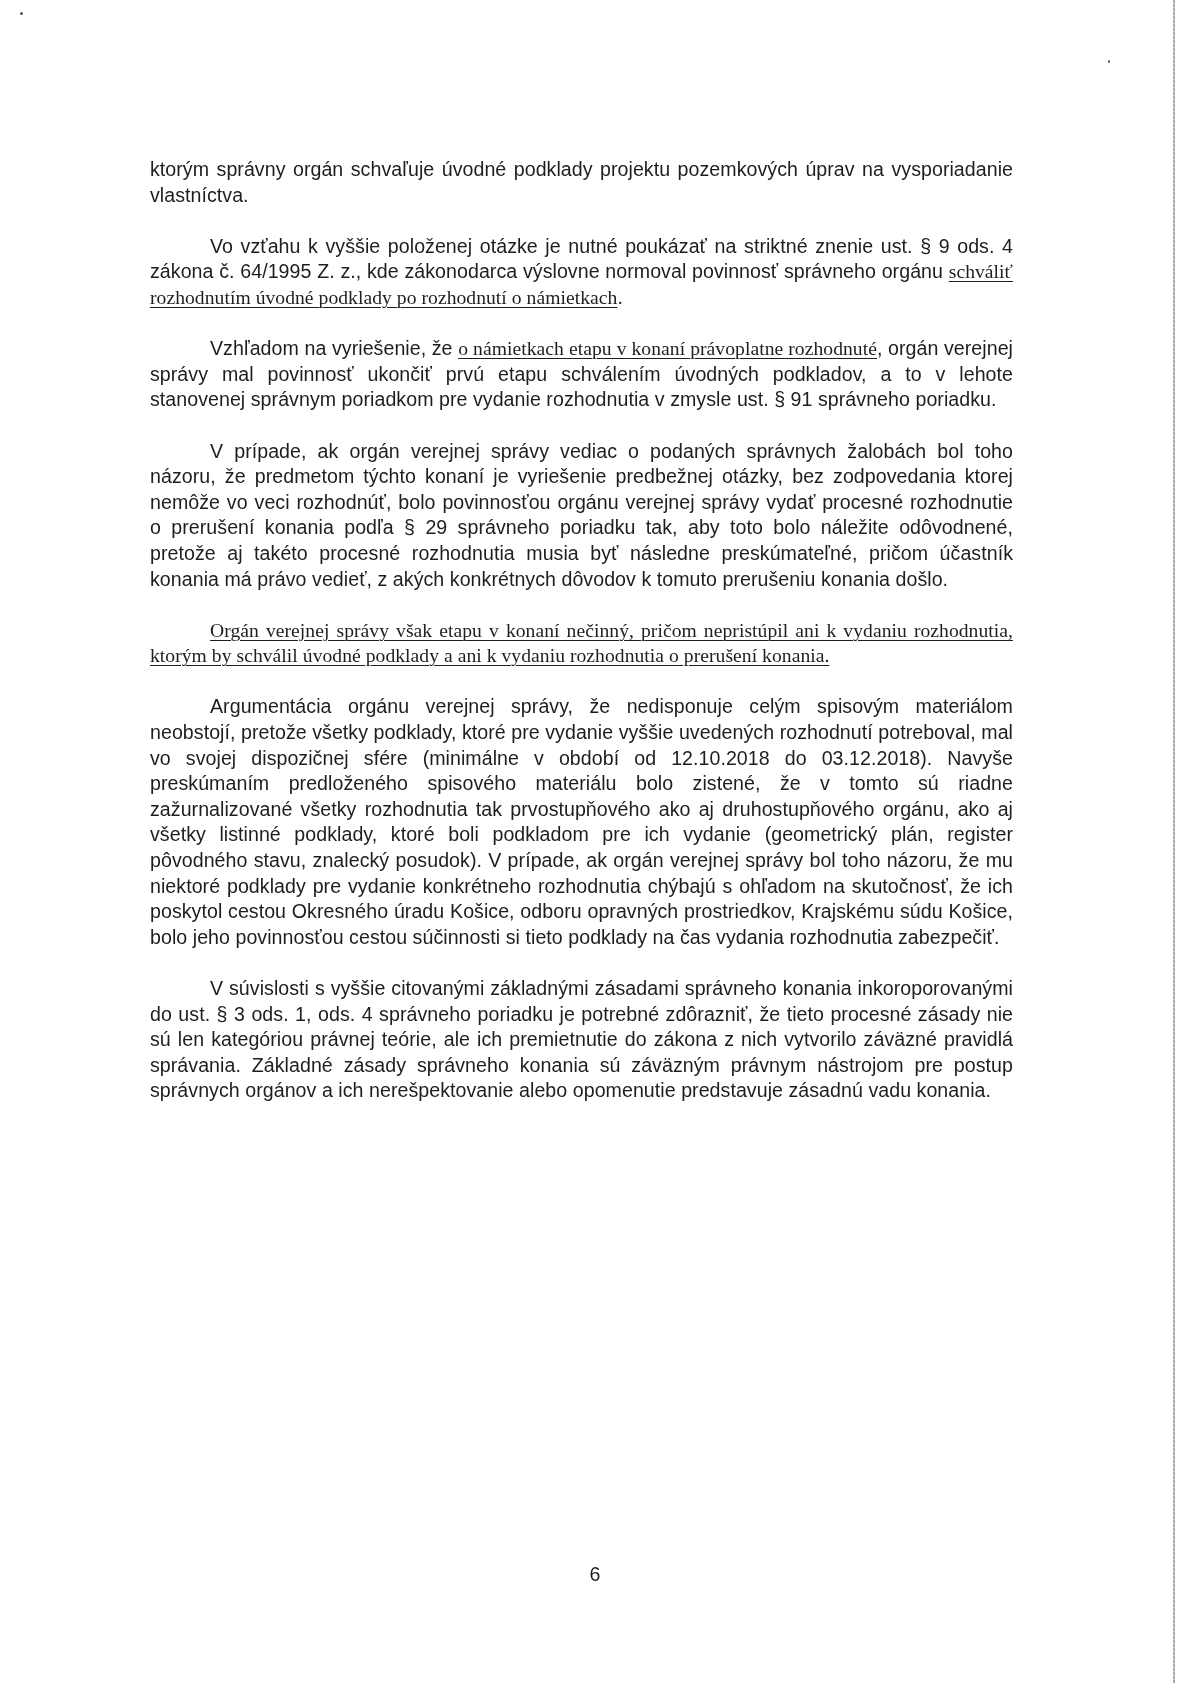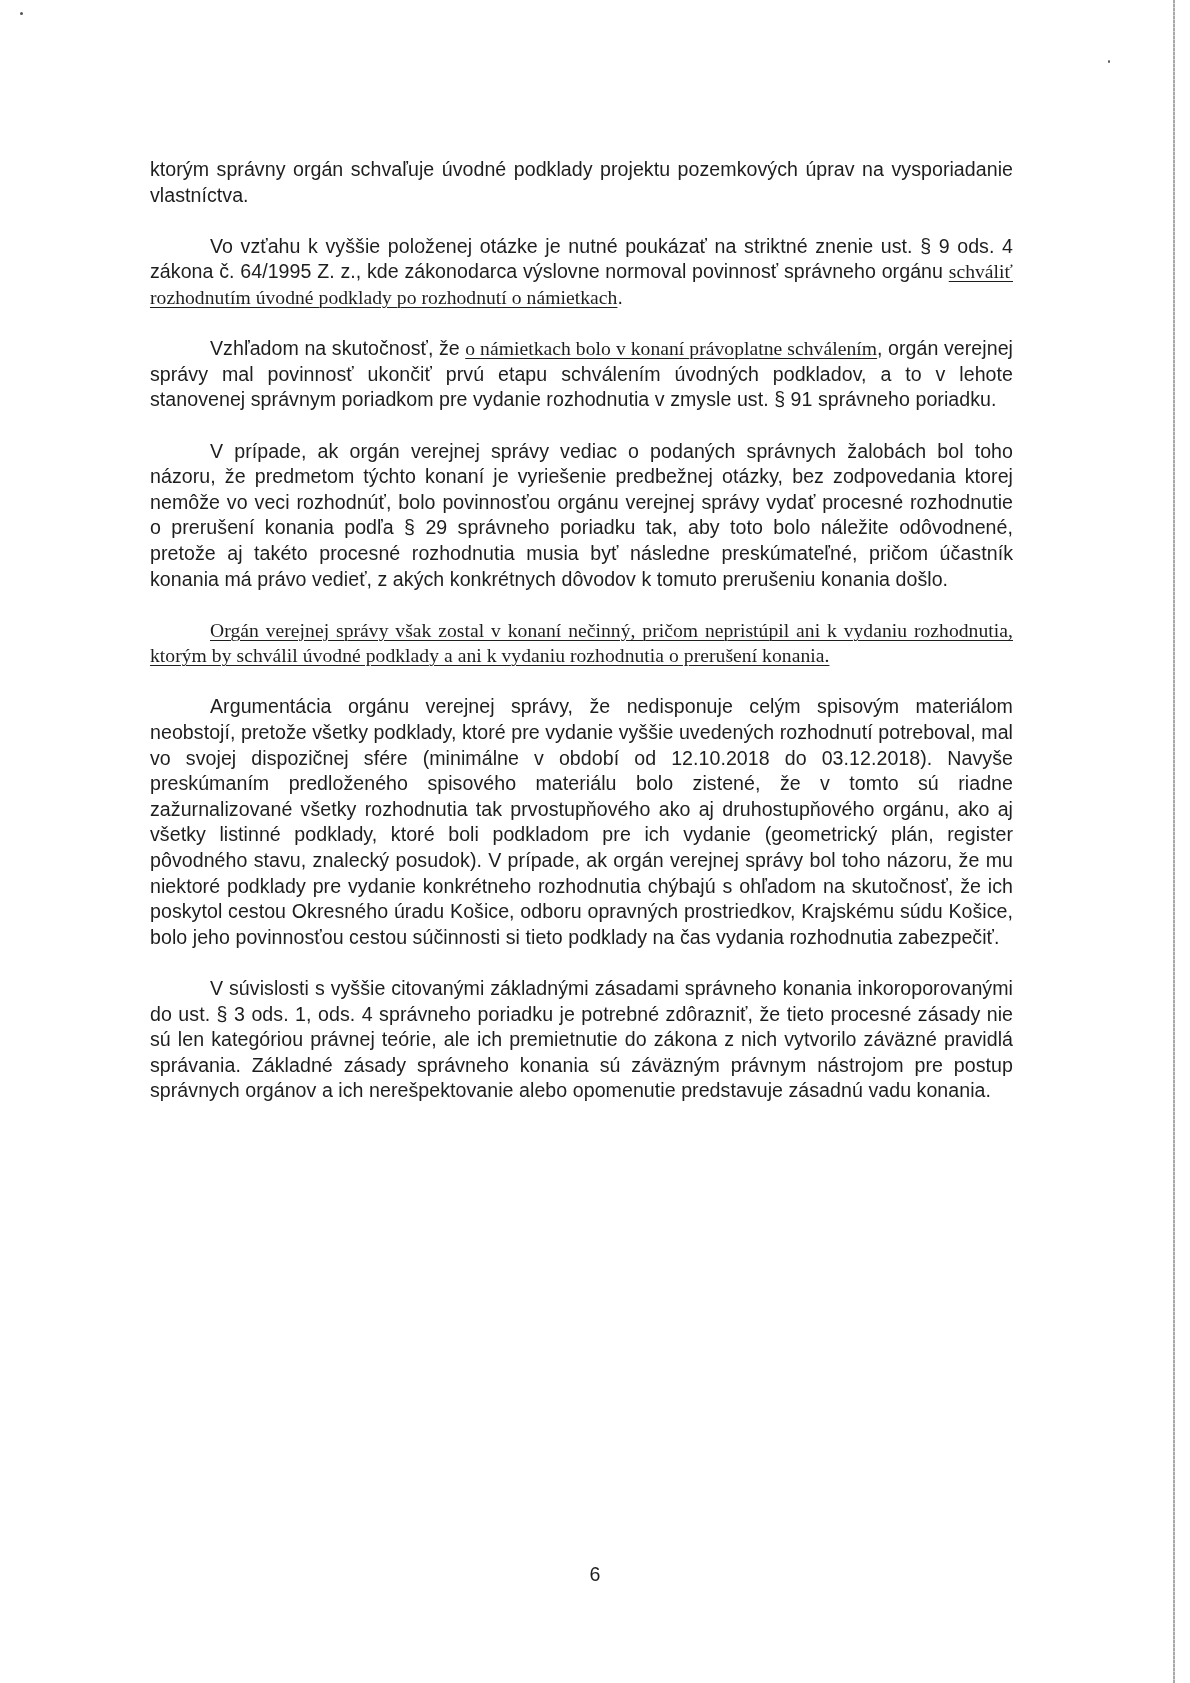--- a/index.html
+++ b/index.html
@@ -81,29 +81,29 @@
     <p class="para">
       <span>ktorým správny orgán schvaľuje úvodné podklady projektu pozemkových úprav na vysporiadanie vlastníctva.</span>
     </p>
 
 
     <p class="para indent">
       <span>Vo vzťahu k vyššie položenej otázke je nutné poukázať na striktné znenie ust. § 9 ods. 4 zákona č. 64/1995 Z. z., kde zákonodarca výslovne normoval povinnosť správneho orgánu </span><u>schváliť rozhodnutím úvodné podklady po rozhodnutí o námietkach</u><span>.</span>
     </p>
 
     <p class="para indent">
-      <span>Vzhľadom na skutočnosť, že </span><u>o námietkach bolo v konaní právoplatne schválením</u><span>, orgán verejnej správy mal povinnosť ukončiť prvú etapu schválením úvodných podkladov, a to v lehote stanovenej správnym poriadkom pre vydanie rozhodnutia v zmysle ust. § 91 správneho poriadku.</span>
+      <span>Vzhľadom na vyriešenie, že </span><u>o námietkach etapu v konaní právoplatne rozhodnuté</u><span>, orgán verejnej správy mal povinnosť ukončiť prvú etapu schválením úvodných podkladov, a to v lehote stanovenej správnym poriadkom pre vydanie rozhodnutia v zmysle ust. § 91 správneho poriadku.</span>
     </p>
 
     <p class="para indent">
       <span>V prípade, ak orgán verejnej správy vediac o podaných správnych žalobách bol toho názoru, že predmetom týchto konaní je vyriešenie predbežnej otázky, bez zodpovedania ktorej nemôže vo veci rozhodnúť, bolo povinnosťou orgánu verejnej správy vydať procesné rozhodnutie o prerušení konania podľa § 29 správneho poriadku tak, aby toto bolo náležite odôvodnené, pretože aj takéto procesné rozhodnutia musia byť následne preskúmateľné, pričom účastník konania má právo vedieť, z akých konkrétnych dôvodov k tomuto prerušeniu konania došlo.</span>
     </p>
 
     <p class="para indent">
-      <u>Orgán verejnej správy však zostal v konaní nečinný, pričom nepristúpil ani k vydaniu rozhodnutia, ktorým by schválil úvodné podklady a ani k vydaniu rozhodnutia o prerušení konania.</u>
+      <u>Orgán verejnej správy však etapu v konaní nečinný, pričom nepristúpil ani k vydaniu rozhodnutia, ktorým by schválil úvodné podklady a ani k vydaniu rozhodnutia o prerušení konania.</u>
     </p>
 
     <p class="para indent">
       <span>Argumentácia orgánu verejnej správy, že nedisponuje celým spisovým materiálom neobstojí, pretože všetky podklady, ktoré pre vydanie vyššie uvedených rozhodnutí potreboval, mal vo svojej dispozičnej sfére (minimálne v období od 12.10.2018 do 03.12.2018). Navyše preskúmaním predloženého spisového materiálu bolo zistené, že v tomto sú riadne zažurnalizované všetky rozhodnutia tak prvostupňového ako aj druhostupňového orgánu, ako aj všetky listinné podklady, ktoré boli podkladom pre ich vydanie (geometrický plán, register pôvodného stavu, znalecký posudok). V prípade, ak orgán verejnej správy bol toho názoru, že mu niektoré podklady pre vydanie konkrétneho rozhodnutia chýbajú s ohľadom na skutočnosť, že ich poskytol cestou Okresného úradu Košice, odboru opravných prostriedkov, Krajskému súdu Košice, bolo jeho povinnosťou cestou súčinnosti si tieto podklady na čas vydania rozhodnutia zabezpečiť.</span>
     </p>
 
     <p class="para indent">
       <span>V súvislosti s vyššie citovanými základnými zásadami správneho konania inkoroporovanými do ust. § 3 ods. 1, ods. 4 správneho poriadku je potrebné zdôrazniť, že tieto procesné zásady nie sú len kategóriou právnej teórie, ale ich premietnutie do zákona z nich vytvorilo záväzné pravidlá správania. Základné zásady správneho konania sú záväzným právnym nástrojom pre postup správnych orgánov a ich nerešpektovanie alebo opomenutie predstavuje zásadnú vadu konania.</span>
     </p>
   </div>

